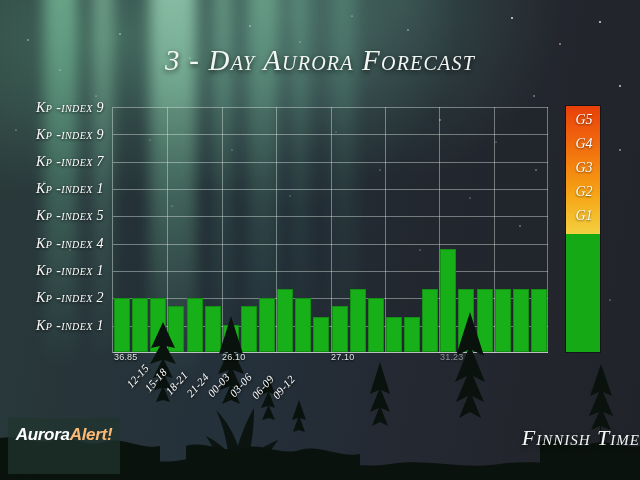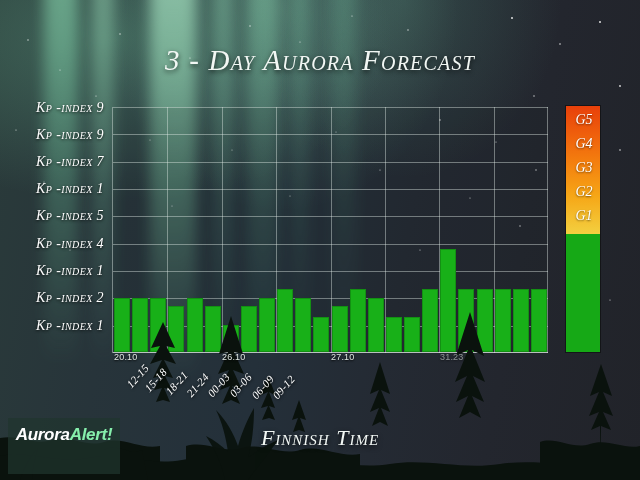--- a/index.html
+++ b/index.html
@@ -159,21 +159,21 @@
     font-size: 14px;
     font-style: italic;
     text-shadow: 0 1px 2px rgba(0,0,0,.55);
   }
 
   
   .footer-caption {
     position: absolute;
     left: 0; top: 425px;
     width: 640px;
-    text-align: center;
+    text-align: right;
     color: #f2f7f4;
     font-size: 22px;
     font-style: italic;
     font-variant: small-caps;
     letter-spacing: 1px;
     text-shadow: 0 2px 5px rgba(0,0,0,.8);
   }
 
   
   .logo {
@@ -187,21 +187,21 @@
     left: 0; top: 7px; width: 112px;
     text-align: center;
     font-family: "Liberation Sans", "DejaVu Sans", sans-serif;
     font-weight: bold;
     font-style: italic;
     font-size: 17px;
     letter-spacing: -.3px;
     white-space: nowrap;
   }
   .logo-word-a { color: #ffffff; }
-  .logo-word-b { color: #86efac; }
+  .logo-word-b { color: #fdba74; }
   .logo-sub {
     position: absolute;
     left: 0; top: 31px; width: 112px;
     text-align: center;
     color: #ffffff;
     font-family: "Liberation Sans", "DejaVu Sans", sans-serif;
     font-size: 11px;
     letter-spacing: 3.2px;
   }
 </style>
@@ -334,21 +334,21 @@
       <path d="M186 230 L186 196 C206 190 222 204 242 198 C262 192 280 206 300 200 C320 194 340 208 360 204 L360 230 Z"></path>
       <path d="M540 230 L540 192 C556 186 572 200 590 194 C608 188 624 200 640 196 L640 230 Z"></path>
       <path d="M104 230 L104 200 C118 192 128 206 142 200 L148 230 Z"></path>
     </g>
     <g fill="#0a120d" opacity=".93">
       <path d="M225 230 C222 214 214 198 206 186 C214 190 222 196 228 202 C226 188 222 172 216 160 C226 170 234 184 238 196 C242 182 248 168 254 158 C254 176 252 194 248 208 C258 200 268 194 278 190 C270 202 258 216 248 230 Z"></path>
       <path d="M20 230 C24 218 30 206 38 198 C34 212 32 222 32 230 Z"></path>
     </g>
   </svg>
 
-  <div class="datelab" style="left:114px; top:352px">20.10</div>
+  <div class="datelab" style="left:114px; top:352px">36.85</div>
   <div class="datelab" style="left:222px; top:352px">26.10</div>
   <div class="datelab" style="left:331px; top:352px">27.10</div>
   <div class="datelab" style="left:440px; top:352px; opacity:.55">31.23</div>
 
   <div class="hourlab" style="left:124px; top:382px">12-15</div>
   <div class="hourlab" style="left:142px; top:386px">15-18</div>
   <div class="hourlab" style="left:163px; top:389px">18-21</div>
   <div class="hourlab" style="left:184px; top:391px">21-24</div>
   <div class="hourlab" style="left:205px; top:391px">00-03</div>
   <div class="hourlab" style="left:227px; top:391px">03-06</div>

